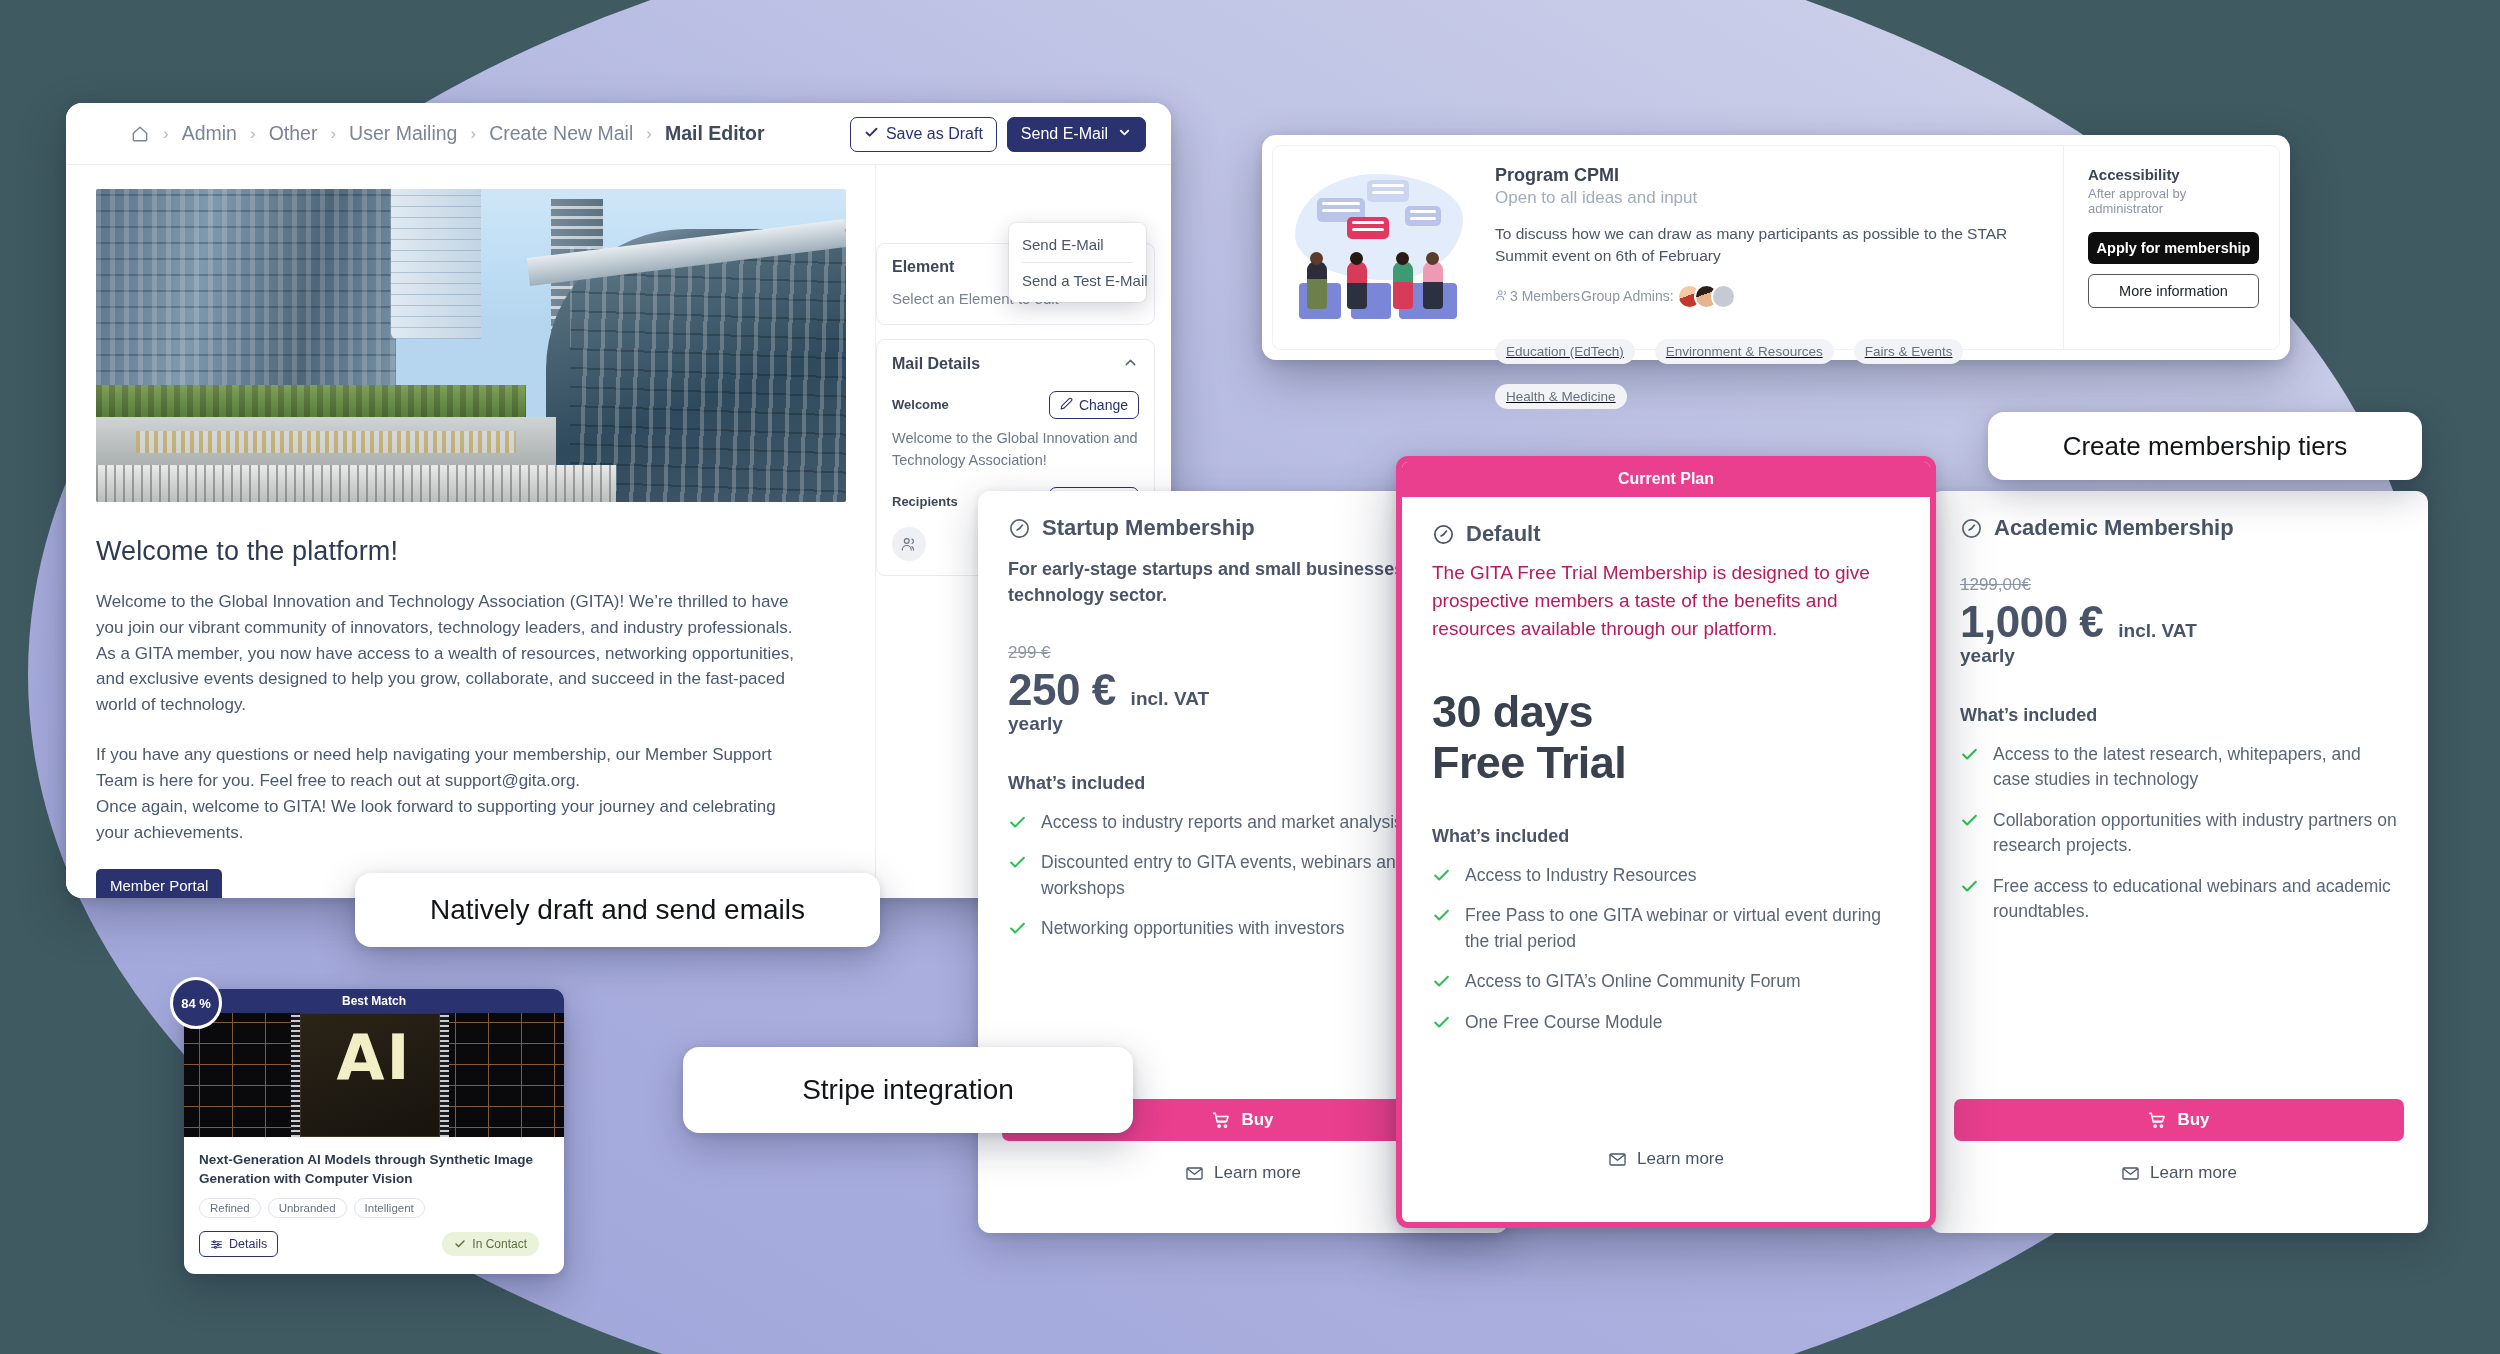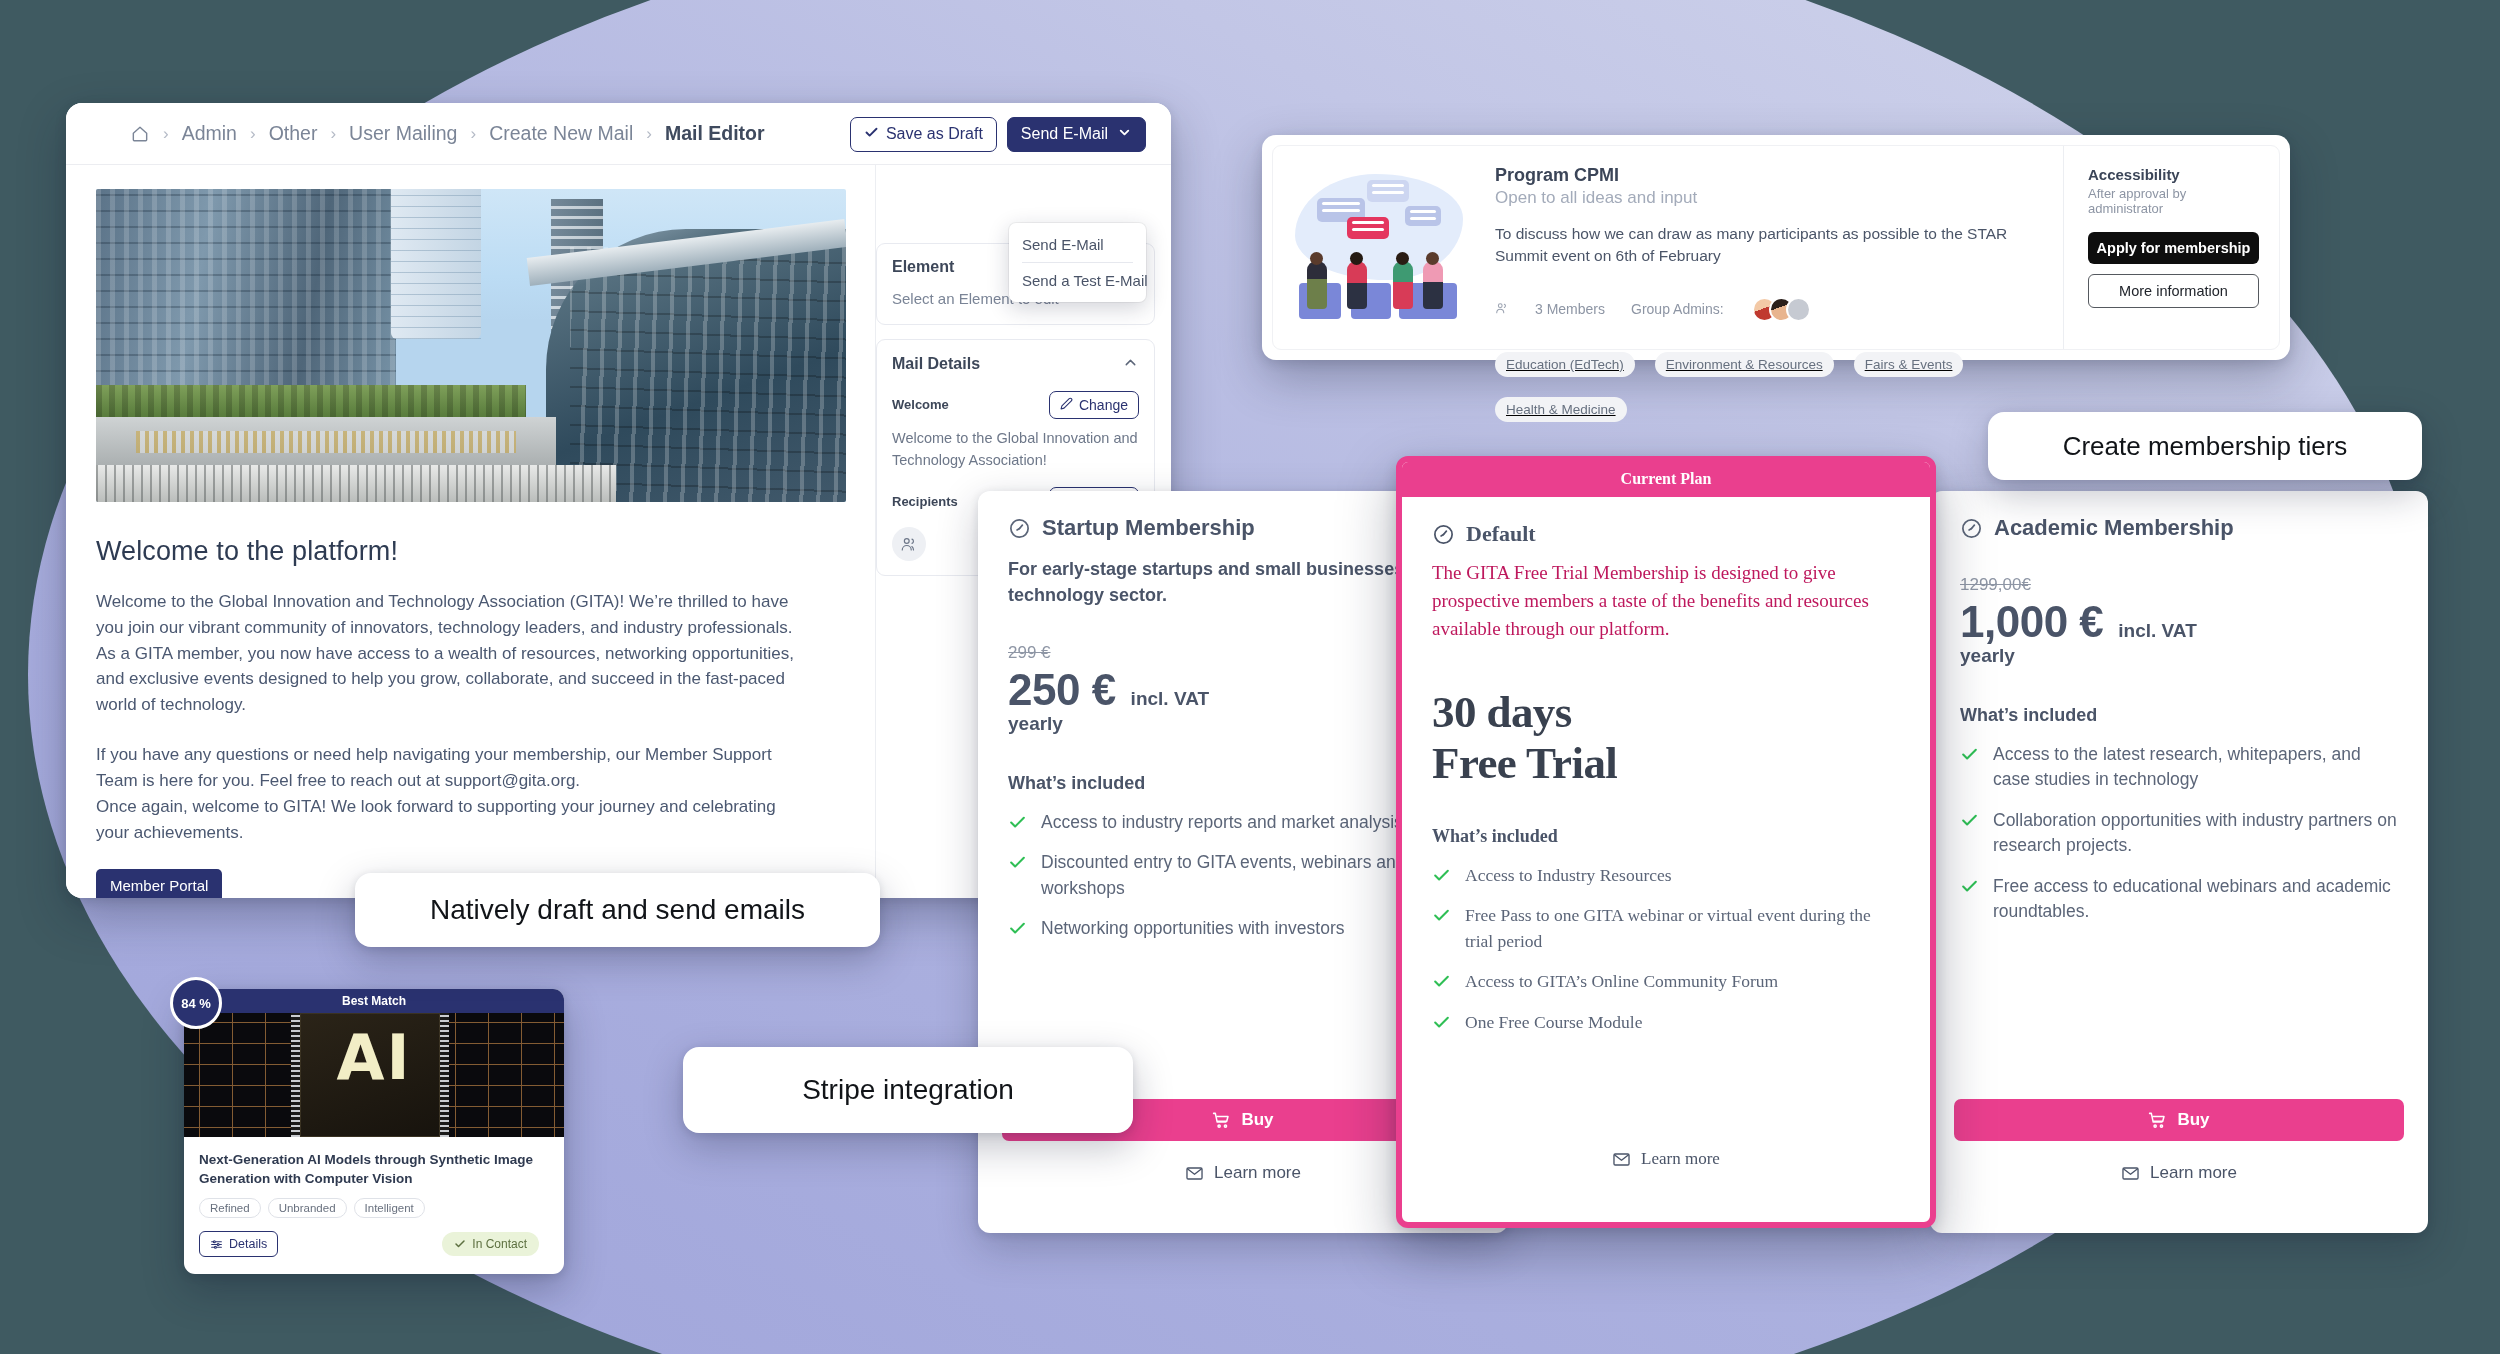--- a/index.html
+++ b/index.html
@@ -174,21 +174,21 @@
   .p1{left:18px; background:linear-gradient(180deg,#2d2d3a 38%,#6d7f4a 38%);}
   .p2{left:58px; background:linear-gradient(180deg,#d83b57 46%,#2c3142 46%);}
   .p3{left:104px; background:linear-gradient(180deg,#3e9a72 44%,#d83b57 44%);}
   .p4{left:134px; background:linear-gradient(180deg,#ef9ab4 44%,#2c3142 44%);}
   .ill-head { position:absolute; width:13px; height:13px; border-radius:50%; background:#5a3b2c; }
 
   #cpmi-main { flex: 1; padding: 19px 22px 10px 24px; }
   #cpmi-title { font-size: 18px; font-weight: 600; color: #3b4558; }
   #cpmi-subtitle { font-size: 17px; color: #a3abba; margin-top: 2px; }
   #cpmi-desc { font-size: 15.5px; color: #4b5568; margin-top: 15px; line-height: 1.45; max-width: 790px; }
-  #cpmi-meta { display:flex; align-items:center; gap: 26px; margin-top: 29px; font-size: 14px; color: #8d95a4; }
+  #cpmi-meta { display:flex; align-items:center; gap: 1px; margin-top: 16px; font-size: 14px; color: #8d95a4; }
   .admin-avatars { display:flex; margin-left:2px; }
   .admin-avatars span { width: 25px; height: 25px; border-radius:50%; border:2px solid #fff; margin-left:-8px; display:block;}
   .admin-avatars span:first-child { margin-left:0; }
   .av1{ background: linear-gradient(160deg,#f3c9a6 45%, #c0392f 45%); }
   .av2{ background: linear-gradient(160deg,#2b1f1a 40%, #e8b48e 40%); }
   .av3{ background: #c6cad2; }
   #cpmi-tags { display:flex; gap: 20px; margin-top: 30px; flex-wrap: wrap; text-decoration: underline; }
   .tag { background:#f2f3f6; color:#66707f; border-radius: 14px; padding: 5px 11px; font-size: 13.5px; white-space:nowrap;}
   #cpmi-aside {
     width: 216px; flex:none; border-left: 1px solid #eceef2;
@@ -215,21 +215,20 @@
   #card-academic {
     left: 1930px; top: 491px; width: 498px; height: 742px;
     border-radius: 12px;
     box-shadow: 0 14px 42px rgba(20,25,50,.24), 0 2px 10px rgba(20,25,50,.12);
   }
   #card-default {
     left: 1396px; top: 456px; width: 540px; height: 772px;
     border-radius: 12px; border: 6px solid #ea3f8e;
     box-shadow: 0 22px 56px rgba(20,25,50,.34), 0 4px 14px rgba(20,25,50,.16);
     z-index: 16;
-    font-family: Liberation Serif, serif;
   }
   #current-plan-banner {
     background: #ea3f8e; color: #fff; text-align:center;
     font-size: 16px; font-weight: 700; padding: 9px 0; margin: -1px -1px 0 -1px;
   }
   .pc-body { padding: 24px 30px 0 30px; }
   .pc-head { display: flex; align-items: center; gap: 11px; }
   .pc-title { font-size: 22px; font-weight: 700; color: #4a5468; }
   .gauge-ico { width: 23px; height: 23px; display:block; flex:none; }
   .pc-desc-bold { font-size: 18px; font-weight: 700; color: #4a5468; margin-top: 16px; line-height: 1.44; }

